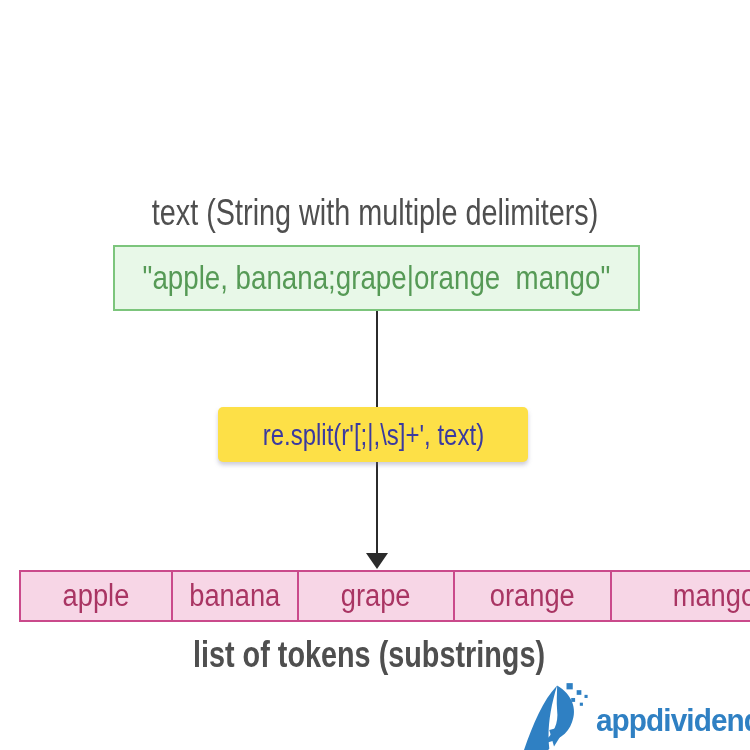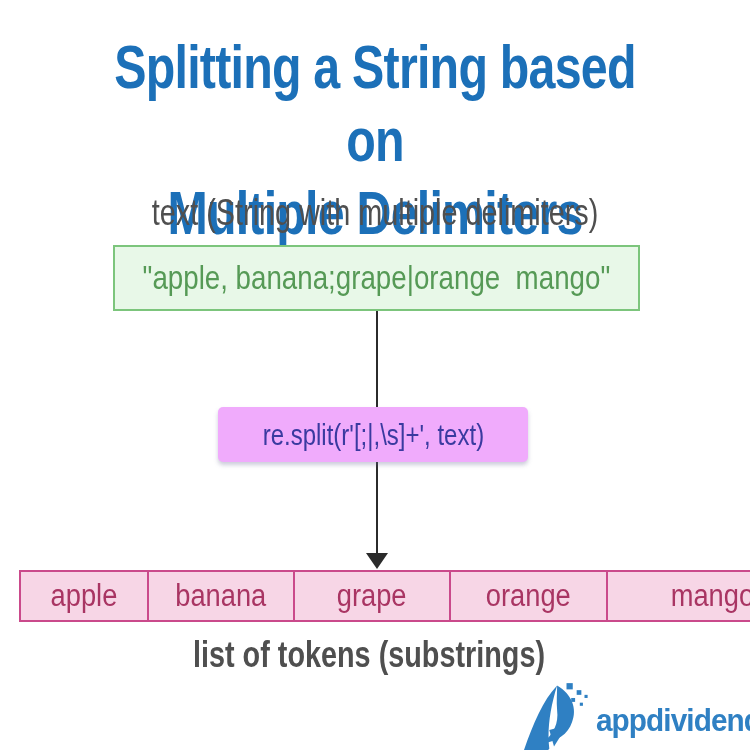--- a/index.html
+++ b/index.html
@@ -23,54 +23,50 @@
     display:flex;align-items:center;justify-content:center;
     font-size:33px;color:#569a56;}
   .green-box .scale{transform:scaleX(0.84);transform-origin:50% 50%;white-space:pre;}
   
   .arrow-line{position:absolute;left:376px;top:311px;width:2px;height:245px;background:#2b2b2b;}
   .arrow-head{position:absolute;left:366px;top:553px;width:0;height:0;
     border-left:11px solid transparent;border-right:11px solid transparent;
     border-top:16px solid #2b2b2b;}
   
   .code-box{position:absolute;left:218px;top:407px;width:310px;height:55px;
-    background:#f0abfc;border-radius:5px;z-index:2;
+    background:#fde047;border-radius:5px;z-index:2;
     box-shadow:0 3px 4px rgba(110,110,150,0.35);
     display:flex;align-items:center;justify-content:center;
     font-size:30px;color:#3a3aa0;}
   .code-box .scale{transform:scaleX(0.80);transform-origin:50% 50%;white-space:pre;}
   
   .token-row{position:absolute;left:19px;top:570px;height:52px;width:800px;box-sizing:border-box;
     border:2px solid #ca4a8b;background:#f7d6e6;display:flex;}
   .token-cell{box-sizing:border-box;border-right:2px solid #ca4a8b;
     display:flex;align-items:center;justify-content:center;
     font-size:31px;color:#a93563;}
   .token-cell .scale{transform:scaleX(0.88);transform-origin:50% 50%;}
-  .token-cell:nth-child(1){width:128px;}
-  .token-cell:nth-child(2){width:146px;}
+  .token-cell:nth-child(1){width:152px;}
+  .token-cell:nth-child(2){width:126px;}
   .token-cell:nth-child(3){width:156px;align-items:center;}
   .token-cell:nth-child(4){width:157px;}
   .token-cell:nth-child(5){flex:1;border-right:none;}
   
   .logo{position:absolute;left:514px;top:680px;width:246px;height:90px;
     display:flex;align-items:flex-start;}
   .logo-mark{width:80px;height:86px;flex:none;}
   .wordmark{font-size:32px;font-weight:700;color:#2f80c3;letter-spacing:-1px;
     margin-left:2px;margin-top:22px;white-space:nowrap;
     transform:scaleX(0.93);transform-origin:0 50%;}
 </style>
 </head>
 <body>
 
 <div class="canvas">
 
-  <h1 class="title">
-    <span class="title-line">Splitting a String based on</span>
-    <span class="title-line">Multiple Delimiters</span>
-  </h1>
 
   <div class="caption input-label">
     <span class="scale">text (String with multiple delimiters)</span>
   </div>
 
   <div class="green-box">
     <span class="scale">"apple, banana;grape|orange  mango"</span>
   </div>
 
   <div class="arrow-line"></div>

